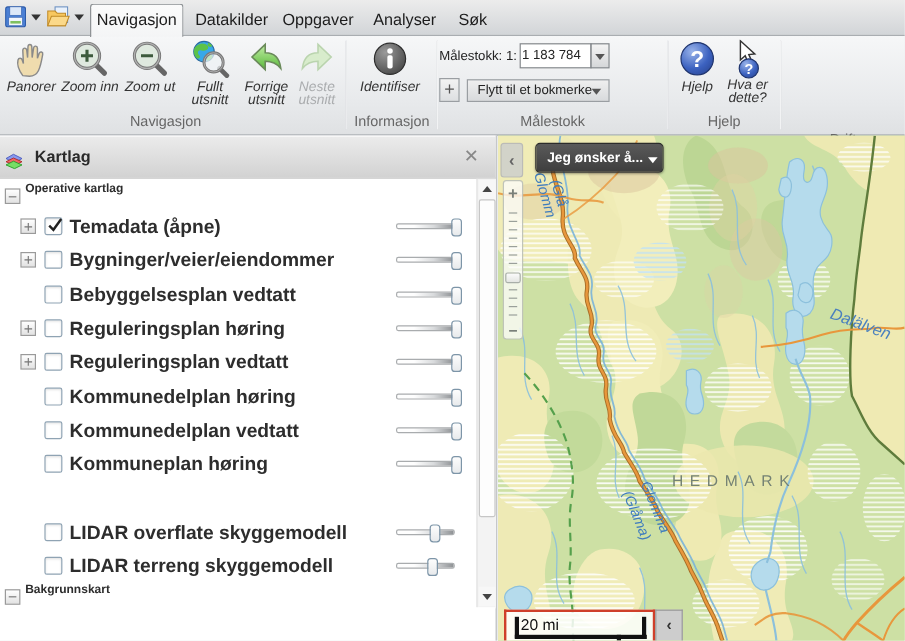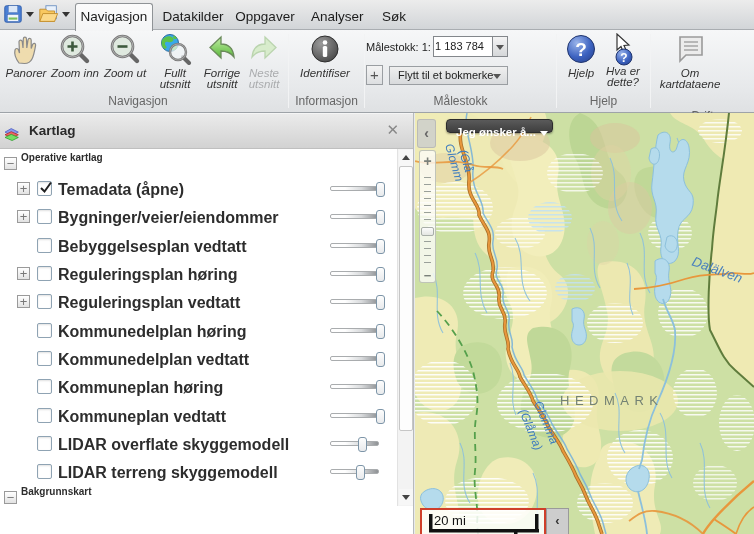--- a/index.html
+++ b/index.html
@@ -55,21 +55,21 @@
 #sbar { position:absolute; left:397px; top:0px; width:16px; height:357px; background:#f3f3f3; border-left:1px solid #e2e2e2; }
 .sbtn { position:absolute; left:1px; width:14px; height:16px; background:#f7f7f7; }
 .sthumb { position:absolute; left:1px; top:17px; width:14px; height:265px; background:#fdfdfd; border:1px solid #c6c6c6; border-radius:2px; }
 .arr { position:absolute; left:3px; width:0; height:0; border-left:4px solid transparent; border-right:4px solid transparent; }
 #pfoot { position:absolute; left:0; top:394px; width:413px; height:27px; background:#fcfcfc; border-top:1px solid #cccccc; }
 #pfoot .filter { position:absolute; right:15px; top:7px; font-size:13px; color:#6a6aae; }
 
 
 #map { position:absolute; left:415px; top:113px; width:339px; height:421px; overflow:hidden; background:#cfe1a8; }
 #collapse { position:absolute; left:2px; top:6px; width:19px; height:29px; background:rgba(205,207,205,0.85); border:1px solid rgba(170,172,170,0.6); border-radius:3px; color:#666; font-size:14px; text-align:center; line-height:27px; font-weight:bold; }
-#iwant { position:absolute; left:31px; top:6px; width:107px; height:14px; background:linear-gradient(#5a5a5a,#3e3e3e); border:1px solid #2c2c2c; border-radius:4px; color:#fff; font-size:11.5px; font-weight:bold; line-height:25px; padding-left:9px; box-shadow:0 1px 2px rgba(0,0,0,0.35); }
+#iwant { position:absolute; left:31px; top:6px; width:107px; height:25px; background:linear-gradient(#5a5a5a,#3e3e3e); border:1px solid #2c2c2c; border-radius:4px; color:#fff; font-size:11.5px; font-weight:bold; line-height:25px; padding-left:9px; box-shadow:0 1px 2px rgba(0,0,0,0.35); }
 #iwant .dd { position:absolute; right:4px; top:11px; width:0; height:0; border-left:4px solid transparent; border-right:4px solid transparent; border-top:5px solid #fff; }
 #zslider { position:absolute; left:4px; top:37px; width:17px; height:133px; background:rgba(252,253,250,0.78); border:1px solid rgba(185,190,180,0.9); border-radius:3px; }
 .ztick { position:absolute; left:4px; width:7px; height:1px; background:#9aa09a; }
 #zhandle { position:absolute; left:1px; top:76px; width:13px; height:9px; background:linear-gradient(#fbfbfb,#e4e6e2); border:1px solid #a8aea8; border-radius:2px; }
 #zplus { position:absolute; left:0; top:3px; width:15px; height:14px; text-align:center; line-height:14px; font-size:14px; color:#7a807a; font-weight:bold; }
 #zminus { position:absolute; left:0; top:119px; width:15px; height:12px; text-align:center; line-height:12px; font-size:13px; color:#7a807a; font-weight:bold; }
 #scalebox { position:absolute; left:5px; top:395px; width:126px; height:26px; background:rgba(255,255,255,0.85); border:2px solid #cf3f2a; border-bottom:none; }
 #scalebox .t20 { position:absolute; left:12px; top:3px; font-size:13px; color:#111; }
 #scalebtn { position:absolute; left:131px; top:395px; width:23px; height:26px; background:#cdcdcd; border:1px solid #9a9a9a; border-bottom:none; color:#333; font-weight:bold; text-align:center; line-height:24px; font-size:13px; }
 </style>
@@ -209,29 +209,20 @@
       <span class="lb">Hjelp</span>
     </div>
     <div class="rbtn" style="left:598px; width:50px;">
       <svg class="ic" width="32" height="34" viewBox="0 0 32 34">
         <path d="M10 1 L10 17 L14 13.5 L16.5 19.5 L19.5 18 L17 12.5 L22 12 Z" fill="#fff" stroke="#333" stroke-width="1.2"></path>
         <circle cx="17" cy="24" r="8" fill="url(#bg1)" stroke="#20356e"></circle>
         <text x="17" y="28.5" font-size="12" font-weight="bold" fill="#fff" text-anchor="middle" font-family="Liberation Sans">?</text>
       </svg>
       <span class="lb" style="margin-top:-4px">Hva er<br>dette?</span>
     </div>
-    <div class="rbtn" style="left:650px; width:80px;">
-      <svg class="ic" width="32" height="32" viewBox="0 0 32 32">
-        <path d="M6 4 L28 4 L28 22 L12 22 L6 28 Z" fill="#ececec" stroke="#9a9a9a" stroke-width="1.6"></path>
-        <line x1="10" y1="9" x2="24" y2="9" stroke="#aaa" stroke-width="1.6"></line>
-        <line x1="10" y1="13" x2="24" y2="13" stroke="#aaa" stroke-width="1.6"></line>
-        <line x1="10" y1="17" x2="24" y2="17" stroke="#aaa" stroke-width="1.6"></line>
-      </svg>
-      <span class="lb">Om<br>kartdataene</span>
-    </div>
   </div>
 
   <div id="panel">
     <div id="phead">
       <svg style="position:absolute;left:4px;top:11px;" width="18" height="16" viewBox="0 0 20 18">
         <path d="M1 8 L8 4 L16 8 L9 12 Z" fill="#8899ee" stroke="#4455bb" stroke-width="0.8"></path>
         <path d="M1 11 L8 7.5 L16 11 L9 14.5 Z" fill="#ee6666" stroke="#aa2222" stroke-width="0.8"></path>
         <path d="M1 14 L8 10.5 L16 14 L9 17.5 Z" fill="#77dd66" stroke="#229922" stroke-width="0.8"></path>
       </svg>
       <span class="title">Kartlag</span>
@@ -305,27 +296,20 @@
       <div class="trow" style="top:196px;">
         <div class="cbx"></div>
         <span class="tlabel">Kommunedelplan vedtatt</span>
         <div class="slider">
             <div class="thumb" style="left:45px"></div>
           </div>
       </div>
       <div class="trow" style="top:224px;">
         <div class="cbx"></div>
         <span class="tlabel">Kommuneplan høring</span>
-        <div class="slider">
-            <div class="thumb" style="left:45px"></div>
-          </div>
-      </div>
-      <div class="trow" style="top:253px;">
-        <div class="cbx"></div>
-        <span class="tlabel">Kommuneplan vedtatt</span>
         <div class="slider">
             <div class="thumb" style="left:45px"></div>
           </div>
       </div>
       <div class="trow" style="top:281px;">
         <div class="cbx"></div>
         <span class="tlabel">LIDAR overflate skyggemodell</span>
         <div class="slider">
             <div class="thumb" style="left:27px"></div>
           </div>

